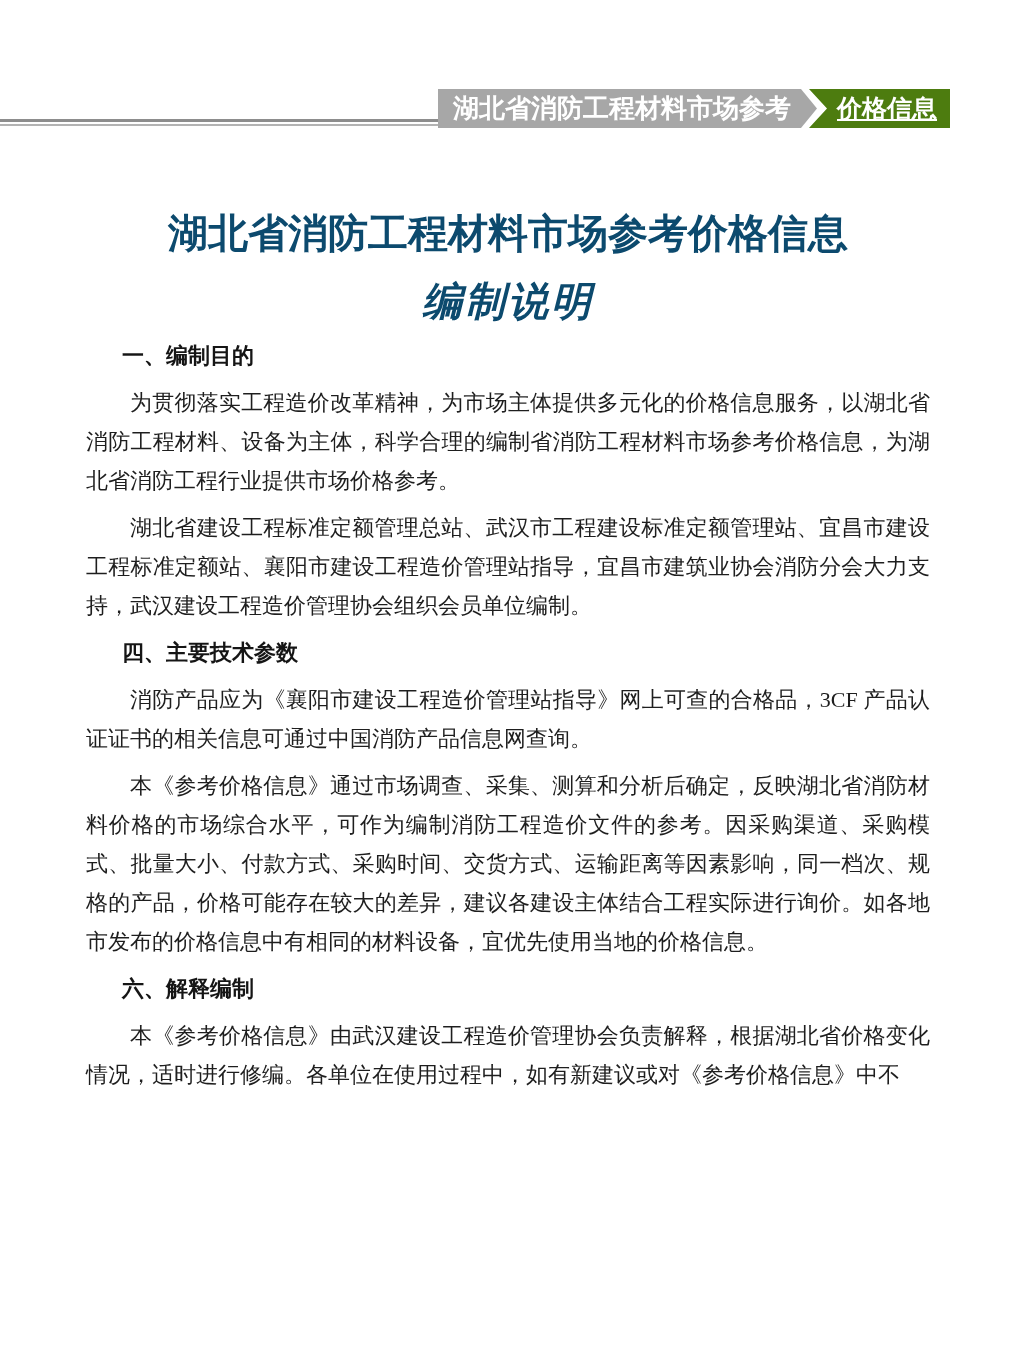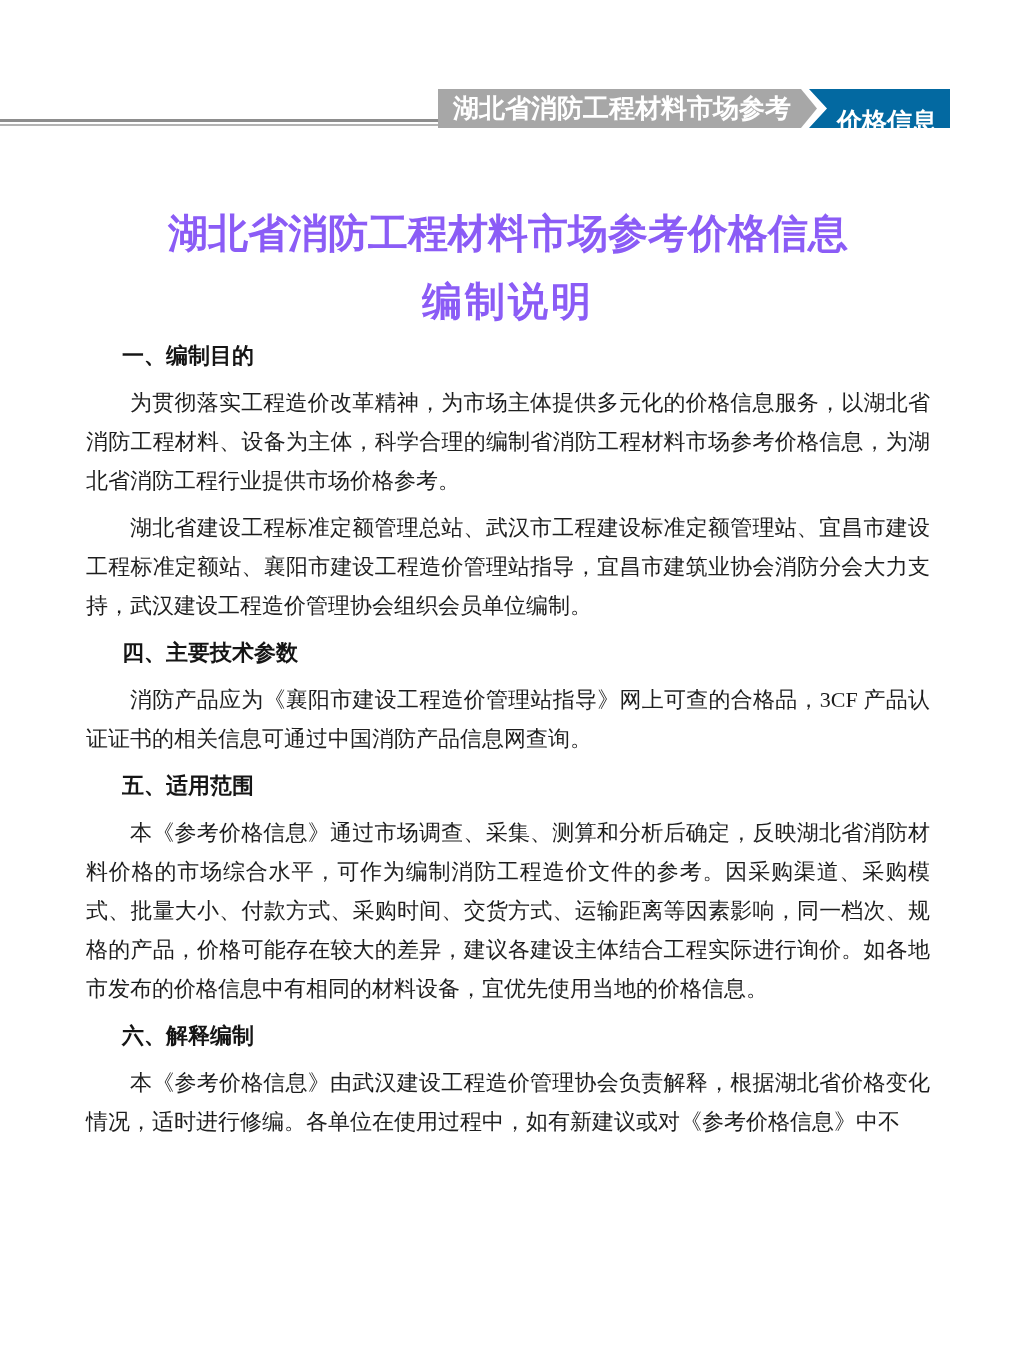--- a/index.html
+++ b/index.html
@@ -46,42 +46,44 @@
   .banner-left-segment {
     background: #a7a7a7;
     font-size: 26px;
     line-height: 39px;
     padding: 0 26px 0 15px;
     clip-path: polygon(0 0, calc(100% - 16px) 0, 100% 50%, calc(100% - 16px) 100%, 0 100%);
   }
   .banner-right-segment {
     position: relative;
     z-index: 1;
-    background: #0369a1;
+    background: #4d7c0f;
     font-size: 25px;
     line-height: 39px;
-    padding: 13px 13px 0 28px;
+    padding: 0 13px 0 28px;
     margin-left: -8px;
     clip-path: polygon(0 0, 100% 0, 100% 100%, 0 100%, 18px 50%);
+    text-decoration: underline;
   }
 
   
   .title-block {
     position: absolute;
     top: 200px;
     left: 78px;
     width: 860px;
     text-align: center;
     font-weight: bold;
-    color: #8b5cf6;
+    color: #0c4a6e;
     font-size: 40px;
     line-height: 68px;
   }
   .title-line2 {
     letter-spacing: 3px;
+    font-style: italic;
   }
 
   
   .document-body {
     position: absolute;
     top: 336px;
     left: 78px;
     width: 860px;
     font-size: 22px;
     line-height: 39px;
@@ -134,21 +136,20 @@
       <p class="section-paragraph">湖北省建设工程标准定额管理总站、武汉市工程建设标准定额管理站、宜昌市建设工程标准定额站、襄阳市建设工程造价管理站指导，宜昌市建筑业协会消防分会大力支持，武汉建设工程造价管理协会组织会员单位编制。</p>
     </section>
 
 
     <section>
       <h3 class="section-heading">四、主要技术参数</h3>
       <p class="section-paragraph">消防产品应为《襄阳市建设工程造价管理站指导》网上可查的合格品，3CF 产品认证证书的相关信息可通过中国消防产品信息网查询。</p>
     </section>
 
     <section>
-      <h3 class="section-heading">五、适用范围</h3>
       <p class="section-paragraph">本《参考价格信息》通过市场调查、采集、测算和分析后确定，反映湖北省消防材料价格的市场综合水平，可作为编制消防工程造价文件的参考。因采购渠道、采购模式、批量大小、付款方式、采购时间、交货方式、运输距离等因素影响，同一档次、规格的产品，价格可能存在较大的差异，建议各建设主体结合工程实际进行询价。如各地市发布的价格信息中有相同的材料设备，宜优先使用当地的价格信息。</p>
     </section>
 
     <section>
       <h3 class="section-heading">六、解释编制</h3>
       <p class="section-paragraph">本《参考价格信息》由武汉建设工程造价管理协会负责解释，根据湖北省价格变化情况，适时进行修编。各单位在使用过程中，如有新建议或对《参考价格信息》中不</p>
     </section>
 
   </div>
 

